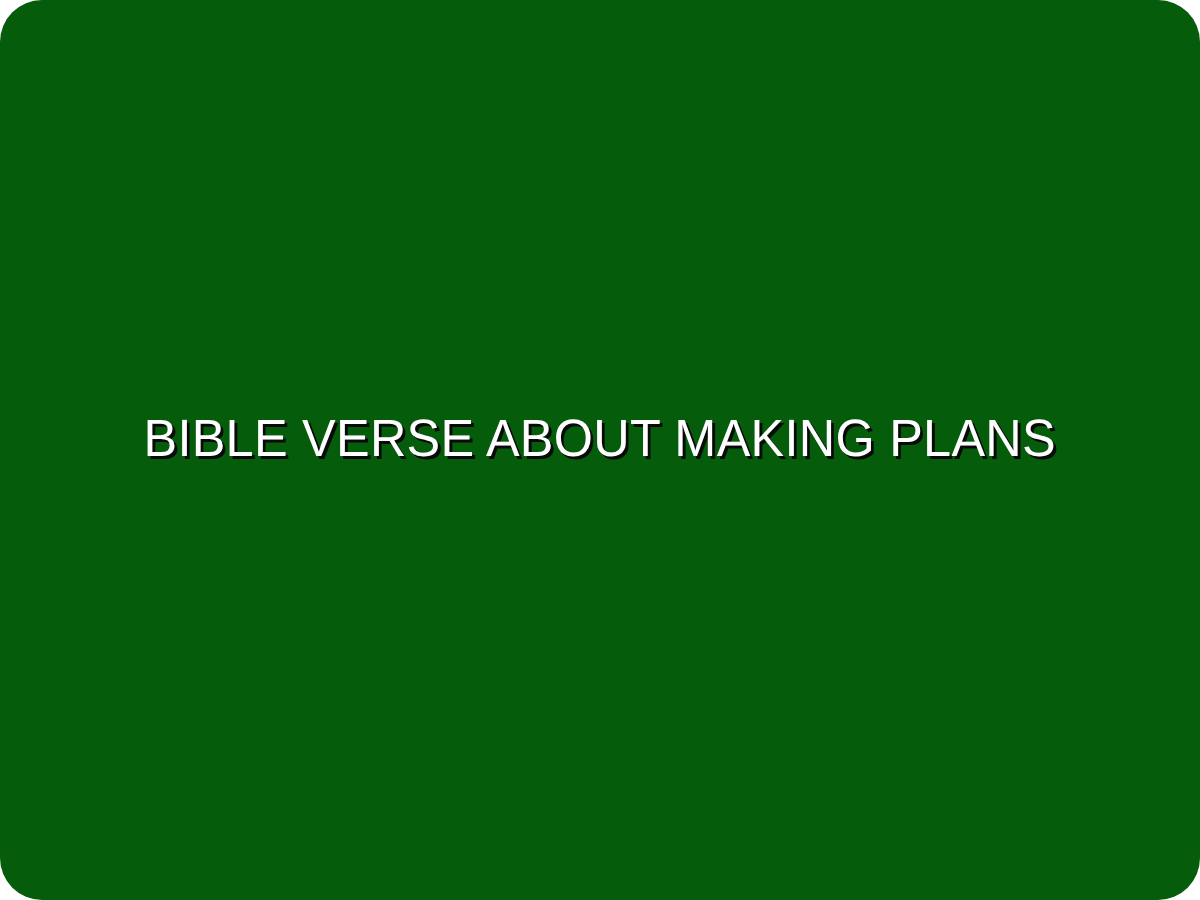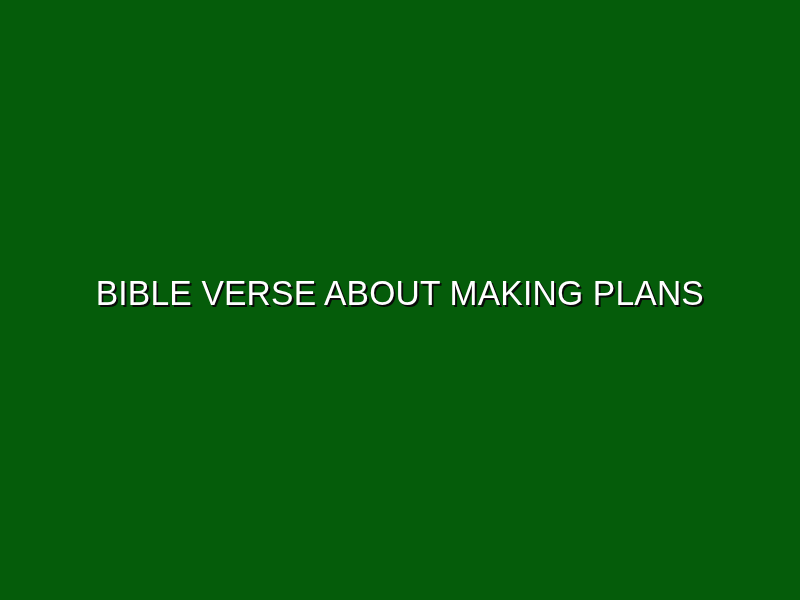--- a/index.html
+++ b/index.html
@@ -19,20 +19,21 @@
   .banner {
     position: relative;
     box-sizing: border-box;
     width: 800px;
     height: 600px;
     display: flex;
     align-items: center;
     justify-content: center;
     background-color: #055c0a; 
     overflow: hidden;
+    border-radius: 28px;
   }
 
   
   .headline-wrap {
     position: absolute;
     left: 0;
     right: 0;
     top: 0;
     height: 586px;           
     display: flex;

